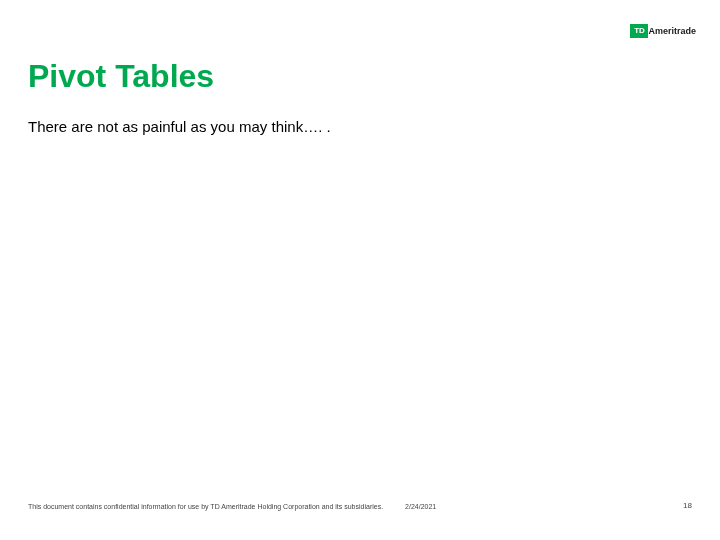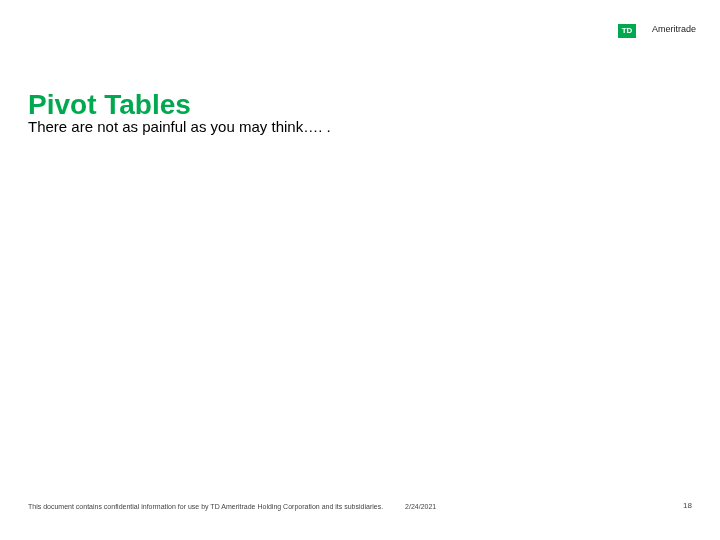--- a/index.html
+++ b/index.html
@@ -8,51 +8,50 @@
     position: relative;
     width: 720px;
     height: 540px;
     background: #ffffff;
   }
   .logo {
     position: absolute;
     top: 24px;
     right: 24px;
     display: flex;
-    align-items: flex-start;
-    gap: 16px;
+    align-items: center;
+    gap: 0;
     padding-left: 32px;
   }
   .logo-mark {
     width: 18px;
     height: 14px;
     background: #00a94f;
     display: flex;
     align-items: center;
     justify-content: center;
   }
   .logo-mark-text {
     color: #ffffff;
     font-size: 8px;
     font-weight: bold;
     line-height: 1;
   }
   .logo-name {
     color: #1a1a1a;
     font-size: 9px;
-    font-weight: normal;
+    font-weight: bold;
   }
   .title {
     position: absolute;
     top: 58px;
     left: 28px;
     color: #00a94f;
-    font-size: 28px;
+    font-size: 32px;
     font-weight: bold;
-    margin-top: 31px;
   }
   .body-text {
     position: absolute;
     top: 118px;
     left: 28px;
     color: #000000;
     font-size: 15px;
   }
   .link {
     position: absolute;

